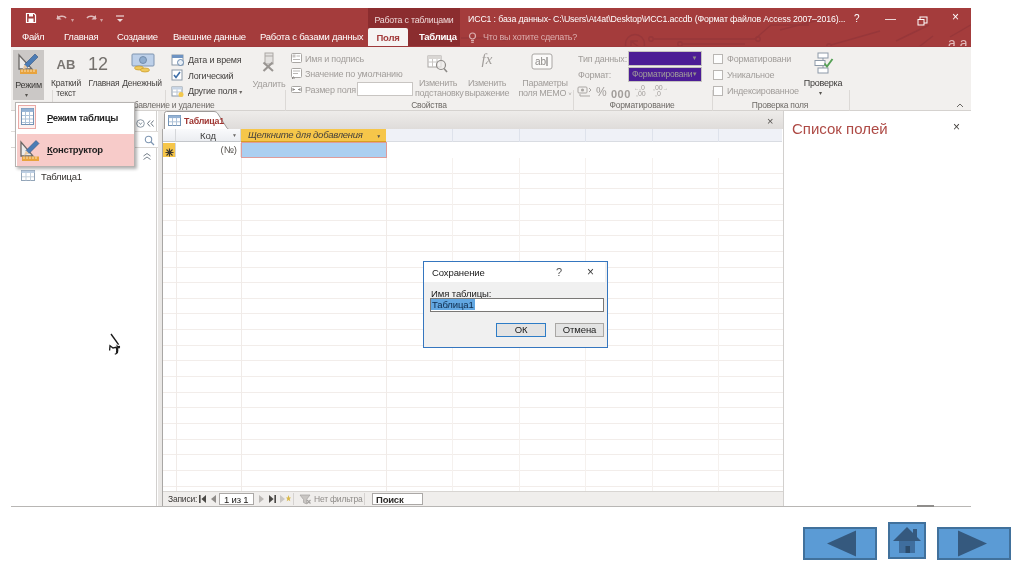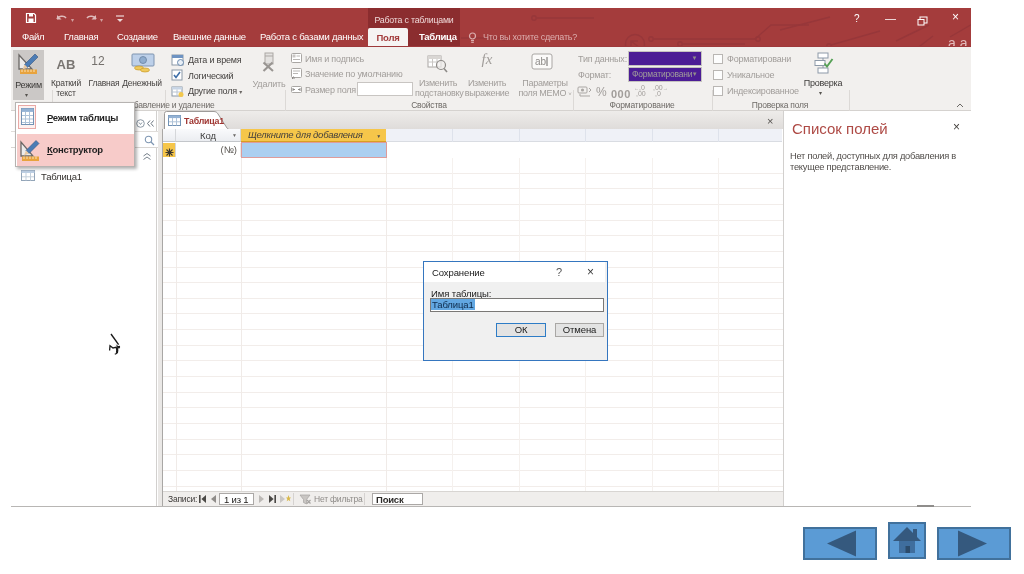--- a/index.html
+++ b/index.html
@@ -31,21 +31,21 @@
 .hdrcell{position:absolute;top:121px;height:13px;background:linear-gradient(#F9FAFC,#EBEDF1);border-right:1px solid #D5D7DA;border-bottom:1px solid #C3C6CA}
 .winbot{position:absolute;left:0;top:498px;width:960px;height:1px;background:#B8B6B4}
 
 .recbar{position:absolute;left:152px;top:483px;width:620px;height:15px;background:#F0EEEC;border-top:1px solid #D8D5D2;font-size:8.5px;letter-spacing:-0.2px;color:#3E3B39}
 .rtext{position:absolute;top:2px;white-space:nowrap}
 .rbox{position:absolute;top:1px;height:12px;background:#fff;border:1px solid #ABA8A6;font-size:9.5px}
 
 .ddmenu{position:absolute;left:4px;top:94px;width:120px;height:65px;background:#fff;border:1px solid #B6B3B1;box-shadow:2px 2px 3px rgba(0,0,0,0.3)}
 .dditem{position:absolute;font-size:9.5px;letter-spacing:-0.3px;font-weight:bold;color:#1F1F1F;white-space:nowrap}
 
-.dlg{position:absolute;left:423px;top:261px;width:185px;height:100px;background:#F0F0F0;border:1.5px solid #3576BF;font-size:9.5px;letter-spacing:-0.1px}
+.dlg{position:absolute;left:423px;top:261px;width:185px;height:87px;background:#F0F0F0;border:1.5px solid #3576BF;font-size:9.5px;letter-spacing:-0.1px}
 .dbtn{position:absolute;top:61px;height:14px;background:#E3E3E3;text-align:center;font-size:9.5px;line-height:12px;color:#1A1A1A}
 
 .navb{position:absolute;background:#5B9BD5;border:2px solid #41719C}
 u{text-decoration:underline}
 </style></head><body>
 <div class="win">
 
  <div class="tbar">
   <svg class="abs" style="left:430px;top:0" width="530" height="38">
    <g stroke="#97373A" stroke-width="1.4" fill="none">
@@ -83,20 +83,21 @@
    <path d="M12 5 C11 2,5 1,3 4" fill="none" stroke="#fff" stroke-width="1.5"></path>
         <path d="M12 1 L12 5.5 L7.5 5.5 Z" fill="#fff"></path>
   </svg>
   <div class="abs" style="left:89px;top:8px;opacity:.5;color:#fff;font-size:6px">▾</div>
   <svg class="abs" style="left:104px;top:7px;opacity:.8" width="10" height="8" viewBox="0 0 10 8">
         <line x1="1" y1="1" x2="9" y2="1" stroke="#fff" stroke-width="1.2"></line>
         <path d="M2 4 L5 7 L8 4" fill="#fff"></path>
       </svg>
   <div class="ctx"></div>
   <div class="ctxlbl">Работа с таблицами</div>
+  <div class="ttl">ИСС1 : база данных- C:\Users\At4at\Desktop\ИСС1.accdb (Формат файлов Access 2007–2016)...</div>
   <div class="wbtn" style="left:843px;font-size:10px">?</div>
   <div class="wbtn" style="left:874px">—</div>
   <svg class="abs" style="left:906px;top:8px" width="11" height="10" viewBox="0 0 11 10">
    <rect x="3" y="1" width="7" height="6" fill="none" stroke="#fff" stroke-width="1"></rect>
    <rect x="1" y="3.5" width="6" height="5.5" fill="#A43C3C" stroke="#fff" stroke-width="1"></rect>
   </svg>
   <div class="wbtn" style="left:941px;font-size:12px;top:3px">×</div>
   <div class="menu" style="left:11px">Файл</div>
   <div class="menu" style="left:53px">Главная</div>
   <div class="menu" style="left:106px">Создание</div>
@@ -126,21 +127,21 @@
           <line x1="11" y1="17.5" x2="11" y2="20"></line>
           <line x1="14" y1="17.5" x2="14" y2="20"></line>
           <line x1="17" y1="17.5" x2="17" y2="20"></line>
         </g>
   </svg>
   <div class="abs" style="left:2px;top:33px;width:31px;text-align:center;font-size:9px;letter-spacing:-0.2px;color:#3C3A38">Режим</div>
   <div class="abs" style="left:14px;top:44px;color:#56534F;font-size:6px">▾</div>
   <div class="rsep" style="left:41px"></div>
   <div class="abs" style="left:41px;top:10px;width:28px;text-align:center;font-size:13px;font-weight:bold;color:#7A7672">АВ</div>
   <div class="abs" style="left:34px;top:31px;width:42px;text-align:center;font-size:8.5px;letter-spacing:-0.2px;color:#454240;line-height:10px">Краткий<br>текст</div>
-  <div class="abs" style="left:73px;top:7px;width:28px;text-align:center;font-size:12px;color:#74706C">12</div>
+  <div class="abs" style="left:73px;top:7px;width:28px;text-align:center;font-size:18px;color:#74706C">12</div>
   <div class="abs" style="left:72px;top:31px;width:42px;text-align:center;font-size:8.5px;letter-spacing:-0.2px;color:#454240">Главная</div>
   <svg class="abs" style="left:120px;top:6px" width="26" height="20" viewBox="0 0 26 20">
    <rect x="1" y="1" width="22" height="12" rx="1" fill="#BDD0E9" stroke="#7E94B0" stroke-width="1"></rect>
    <circle cx="12" cy="7" r="3.5" fill="#8FACCE" stroke="#68829F" stroke-width=".8"></circle>
    <ellipse cx="8" cy="15" rx="4.5" ry="2" fill="#EFC95C" stroke="#C89B2A" stroke-width=".7"></ellipse>
    <ellipse cx="14" cy="17" rx="4.5" ry="2" fill="#EFC95C" stroke="#C89B2A" stroke-width=".7"></ellipse>
   </svg>
   <div class="abs" style="left:108px;top:31px;width:46px;text-align:center;font-size:8.5px;letter-spacing:-0.2px;color:#454240">Денежный</div>
   <div class="rsep" style="left:154px"></div>
   <svg class="abs" style="left:160px;top:7px" width="13" height="12" viewBox="0 0 13 12">
@@ -353,21 +354,20 @@
   <div class="abs" style="left:201px;top:1px;width:1px;height:12px;background:#D5D2D0"></div>
   <div class="rbox" style="left:209px;width:51px">
         <div style="margin:0 0 0 3px;line-height:11px;color:#2F2D2B;font-weight:bold">Поиск</div>
       </div>
  </div>
  <div class="winbot"></div>
  <div class="abs" style="left:906px;top:497px;width:17px;height:2px;background:#8F8D8B"></div>
 
  <div class="abs" style="left:781px;top:112px;font-size:15px;color:#AE4A45">Список полей</div>
  <div class="abs" style="left:942px;top:112px;font-size:12px;color:#44413E">×</div>
- <div class="abs" style="left:779px;top:143px;width:182px;font-size:9.3px;letter-spacing:-0.25px;line-height:11px;color:#514D4A">Нет полей, доступных для добавления в текущее представление.</div>
 
  <div class="ddmenu">
   <div class="abs" style="left:2px;top:2px;width:18px;height:24px;background:#FDF1F0;border:1px solid #E9A9A6"></div>
   <svg class="abs" style="left:5px;top:5px" width="13" height="17" viewBox="0 0 13 17">
    <rect x=".5" y=".5" width="12" height="16" fill="#fff" stroke="#7292B4"></rect>
    <rect x=".5" y=".5" width="12" height="3.4" fill="#94B2D4"></rect>
    <line x1="4.5" y1="4" x2="4.5" y2="16" stroke="#AEC2D8"></line>
         <line x1="8.5" y1="4" x2="8.5" y2="16" stroke="#AEC2D8"></line>
    <line x1="1" y1="7.5" x2="12" y2="7.5" stroke="#AEC2D8"></line>
         <line x1="1" y1="11" x2="12" y2="11" stroke="#AEC2D8"></line>

